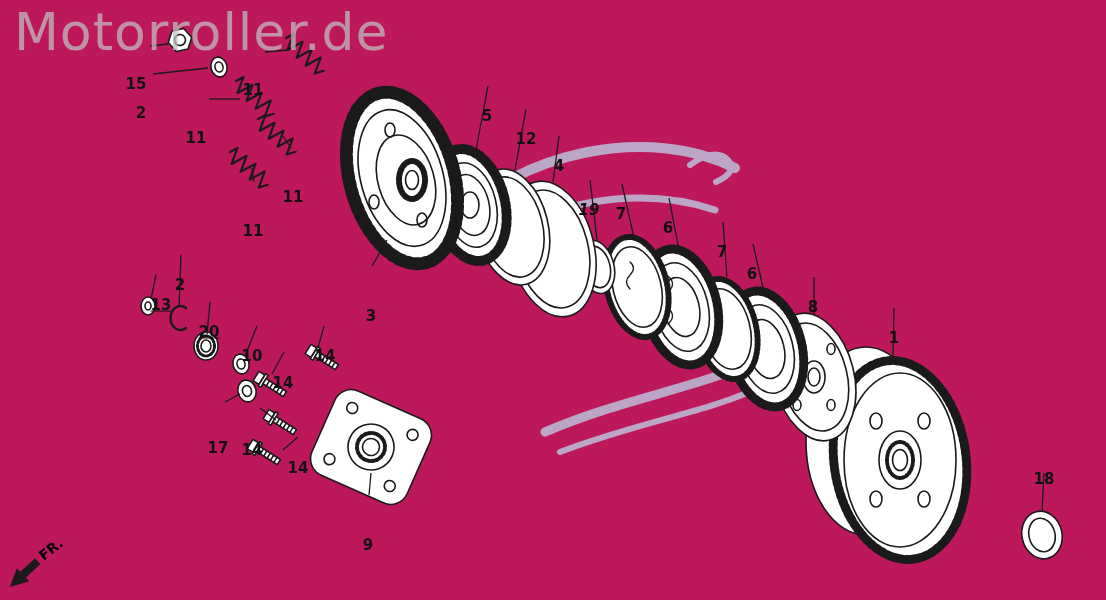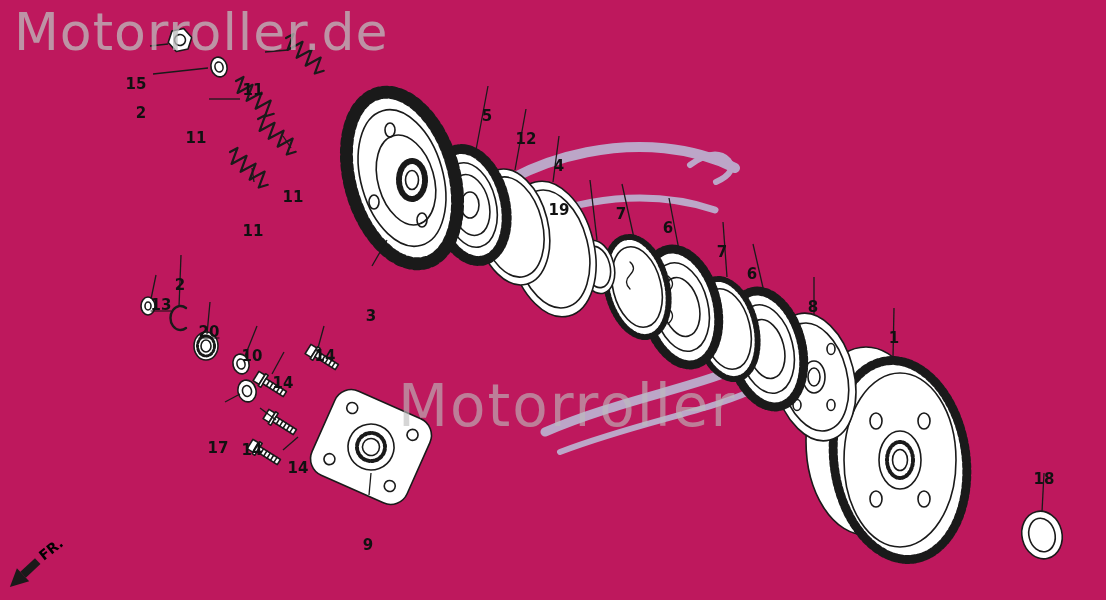--- a/index.html
+++ b/index.html
@@ -32,21 +32,20 @@
     position:absolute;left:38px;top:541px;font-weight:bold;font-size:14px;
     color:#000;transform:rotate(-38deg);z-index:4;
   }
 </style>
 </head>
 <body>
 
 <div class="stage">
 
   <div class="wm-top">Motorroller.de</div>
-  <div class="wm-center">Motorroller</div>
 
   <svg width="1106" height="600" viewBox="0 0 1106 600">
     <defs>
       <path id="spring" d="M0,0 L3,-8 L9,8 L15,-8 L21,8 L27,-8 L33,8 L39,-8 L45,8 L50,0"></path>
       <g id="bolt">
         <rect x="0" y="-5.5" width="7" height="11" fill="#fff"></rect>
         <rect x="7" y="-7" width="3" height="14" fill="#fff"></rect>
         <rect x="10" y="-3" width="24" height="6" fill="#fff"></rect>
         <line x1="14" y1="-3" x2="14" y2="3"></line>
         <line x1="18" y1="-3" x2="18" y2="3"></line>
@@ -258,21 +257,21 @@
       <span class="part-label" style="left: 136px; top: 44px;">15</span>
       <span class="part-label" style="left: 141px; top: 73px;">2</span>
       <span class="part-label" style="left: 253px; top: 50px;">11</span>
       <span class="part-label" style="left: 196px; top: 98px;">11</span>
       <span class="part-label" style="left: 293px; top: 157px;">11</span>
       <span class="part-label" style="left: 253px; top: 191px;">11</span>
       <span class="part-label" style="left: 371px; top: 276px;">3</span>
       <span class="part-label" style="left: 487px; top: 76px;">5</span>
       <span class="part-label" style="left: 526px; top: 99px;">12</span>
       <span class="part-label" style="left: 559px; top: 126px;">4</span>
-      <span class="part-label" style="left: 559px; top: 170px;">19</span>
+      <span class="part-label" style="left: 589px; top: 170px; font-style: italic;">19</span>
       <span class="part-label" style="left: 621px; top: 174px;">7</span>
       <span class="part-label" style="left: 668px; top: 188px;">6</span>
       <span class="part-label" style="left: 722px; top: 212px;">7</span>
       <span class="part-label" style="left: 752px; top: 234px;">6</span>
       <span class="part-label" style="left: 813px; top: 267px;">8</span>
       <span class="part-label" style="left: 894px; top: 298px;">1</span>
       <span class="part-label" style="left: 180px; top: 245px;">2</span>
       <span class="part-label" style="left: 161px; top: 265px; text-decoration: underline;">13</span>
       <span class="part-label" style="left: 209px; top: 292px; text-decoration: underline;">20</span>
       <span class="part-label" style="left: 252px; top: 316px;">10</span>

